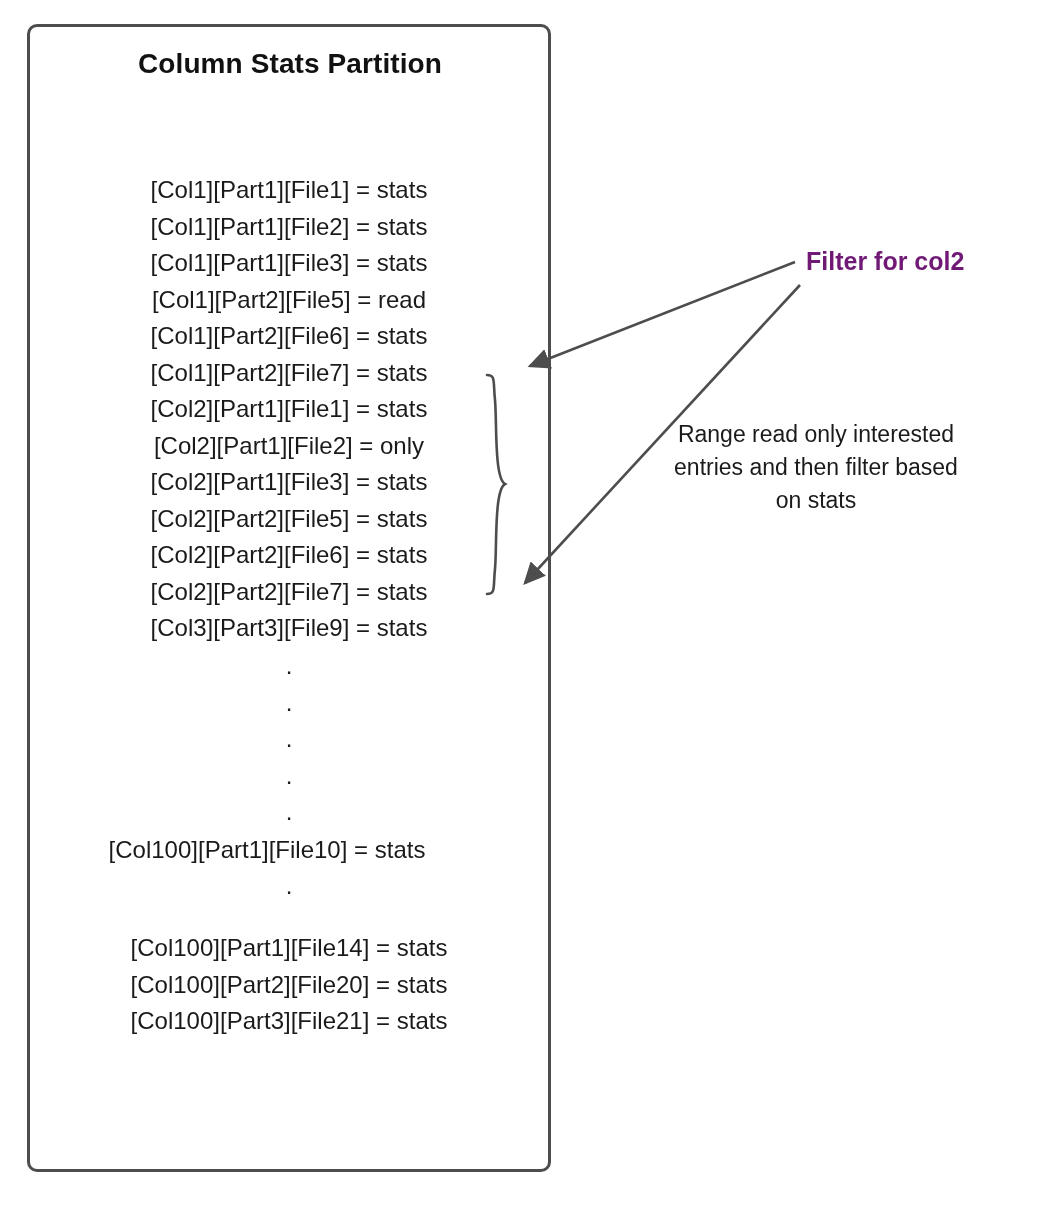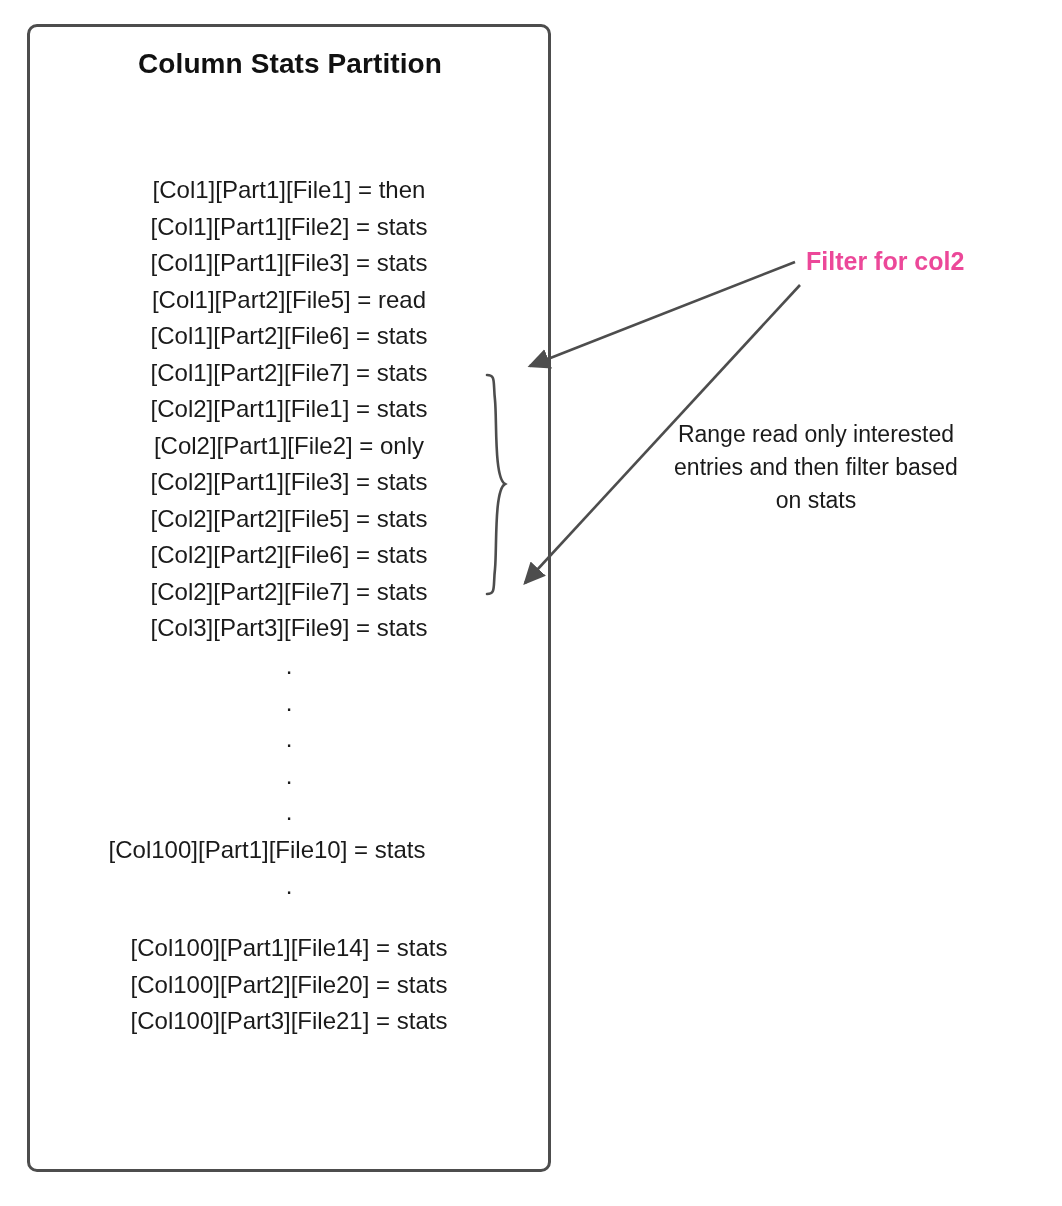--- a/index.html
+++ b/index.html
@@ -94,21 +94,21 @@
     text-align: center;
   }
 
   
   .filter-label {
     position: absolute;
     left: 806px;
     top: 247px;
     font-size: 25px;
     font-weight: bold;
-    color: #ec4899;
+    color: #701a75;
     white-space: nowrap;
   }
 
   .range-note {
     position: absolute;
     left: 672px;
     top: 418px;
     width: 288px;
     text-align: center;
     font-size: 23px;
@@ -128,21 +128,21 @@
 </head>
 <body>
 
 <div id="canvas">
 
   <div class="partition-box"></div>
 
   <div class="box-title">Column Stats Partition</div>
 
   <div class="entry-list">
-    <div class="entry">[Col1][Part1][File1] = then</div>
+    <div class="entry">[Col1][Part1][File1] = stats</div>
     <div class="entry">[Col1][Part1][File2] = stats</div>
     <div class="entry">[Col1][Part1][File3] = stats</div>
     <div class="entry">[Col1][Part2][File5] = read</div>
     <div class="entry">[Col1][Part2][File6] = stats</div>
     <div class="entry">[Col1][Part2][File7] = stats</div>
     <div class="entry">[Col2][Part1][File1] = stats</div>
     <div class="entry">[Col2][Part1][File2] = only</div>
     <div class="entry">[Col2][Part1][File3] = stats</div>
     <div class="entry">[Col2][Part2][File5] = stats</div>
     <div class="entry">[Col2][Part2][File6] = stats</div>

